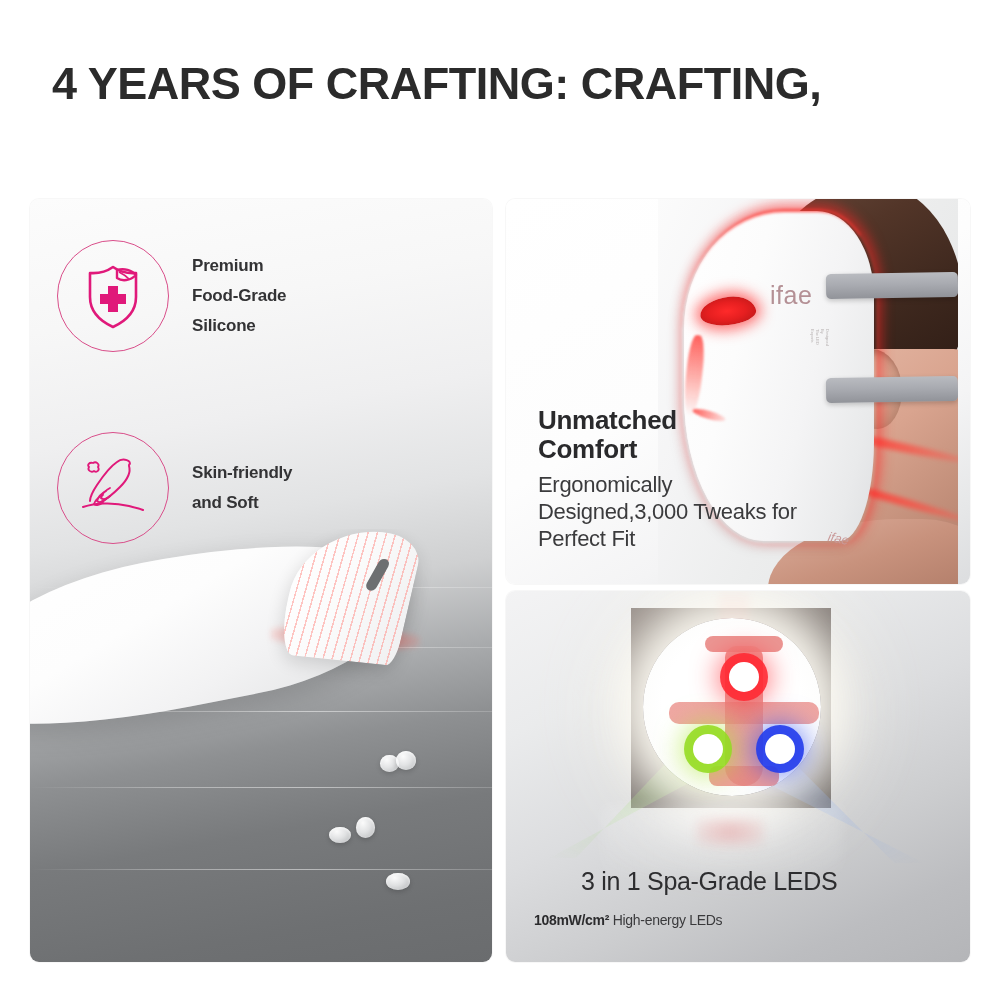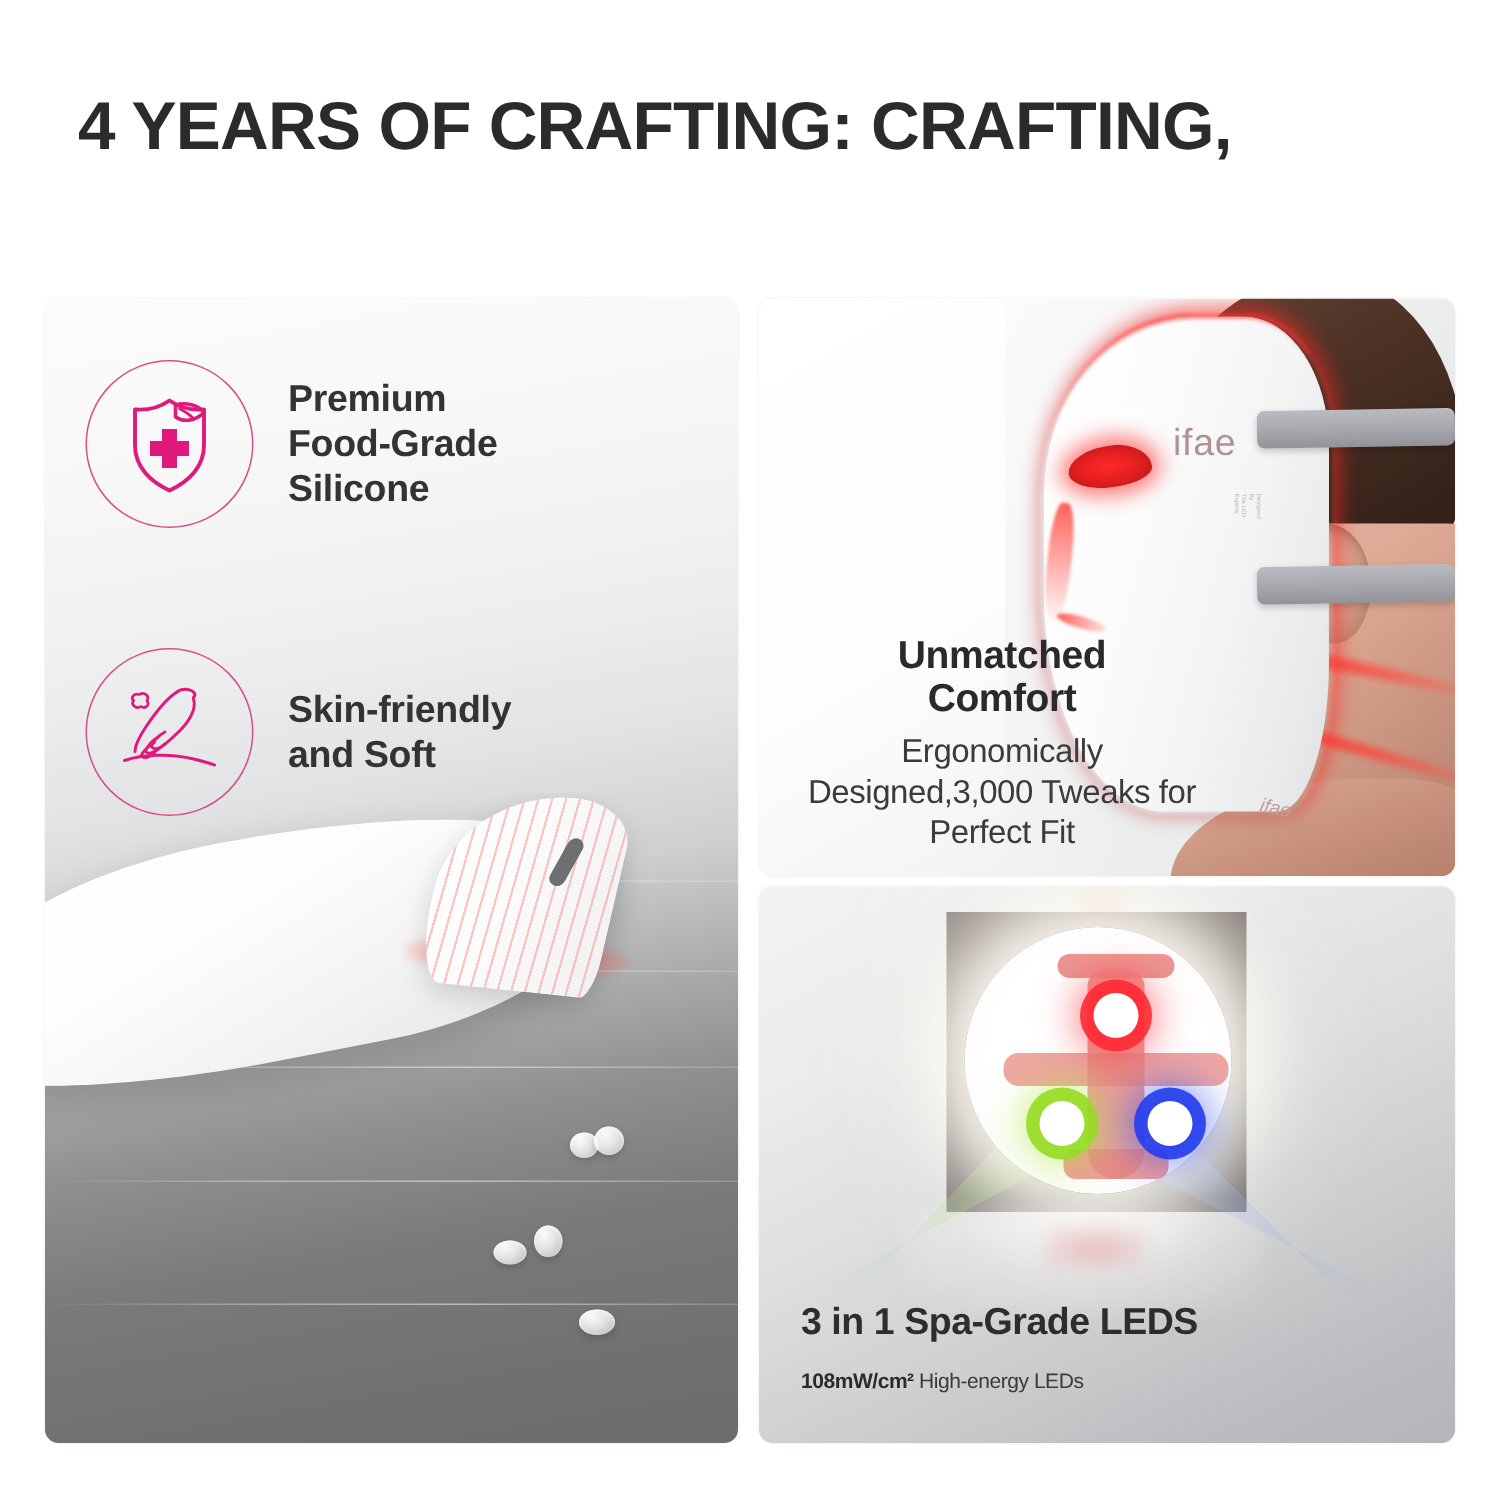--- a/index.html
+++ b/index.html
@@ -57,21 +57,21 @@
   #badge-2 { left:27px; top:233px; }
 
   .badge-circle {
     width:112px; height:112px;
     border:1.6px solid #d94e8a;
     border-radius:50%;
     flex:0 0 112px;
     display:flex; align-items:center; justify-content:center;
   }
   .badge-label {
-    font-size:25px;
+    font-size:17px;
     line-height:30px;
     font-weight:bold;
     color:#333335;
     white-space:pre-line;
     letter-spacing:-0.2px;
   }
 
   
   #silicone-photo {
     position:absolute;
@@ -138,21 +138,21 @@
 
   
   #panel-comfort {
     left:506px; top:199px; width:464px; height:385px;
     background:linear-gradient(150deg,#ffffff 0%,#fdfdfd 45%,#f4f4f5 70%,#e6e7e8 88%,#dcdddf 100%);
     box-shadow:0 0 0 1px rgba(0,0,0,0.03);
   }
   
   #model-photo {
     position:absolute;
-    right:0; top:0; width:300px; height:385px;
+    right:12px; top:0; width:300px; height:385px;
     overflow:hidden;
     background:linear-gradient(115deg,#fbfbfb 0%,#f4f4f5 30%,#eceded 55%,#e2e3e4 100%);
   }
   #hair {
     position:absolute;
     left:96px; top:-16px; width:210px; height:215px;
     background:linear-gradient(150deg,#6a4a3c 0%,#523528 32%,#3e281e 62%,#2b1a13 100%);
     border-radius:56% 44% 34% 52% / 62% 58% 40% 38%;
   }
   #neck-skin {
@@ -258,21 +258,21 @@
     position:absolute;
     left:170px; top:332px;
     font-size:13px;
     color:#c99a9a;
     font-style:italic;
     transform:rotate(12deg);
   }
   
   #comfort-text {
     position:absolute;
-    left:32px; bottom:16px; width:260px;text-align:center;
+    left:32px; bottom:32px; width:260px;
   }
   #comfort-title {
     font-size:26px;
     line-height:29px;
     font-weight:bold;
     color:#2a2a2c;
     white-space:pre-line;
     letter-spacing:-0.3px;
   }
   #comfort-body {
@@ -379,23 +379,24 @@
     left:190px; top:226px; width:68px; height:30px;
     background:radial-gradient(ellipse at 50% 50%, rgba(226,150,150,0.55) 0%, rgba(226,150,150,0) 100%);
     filter:blur(5px);
   }
   #led-text {
     position:absolute;
     left:28px; bottom:28px; width:410px;
   }
   #led-title {
     font-size:25px;
-    font-weight:bold;
+    font-weight:normal;
     color:#2d2d2f;
     letter-spacing:-0.3px;
+    margin-left:47px;
   }
   #led-sub {
     margin-top:10px;
     font-size:14px;
     line-height:28px;
     color:#3a3a3c;
     letter-spacing:-0.3px;
   }
   #led-sub b { font-weight:bold; color:#2b2b2d; }
   #led-sub-line2 { display:block; }

